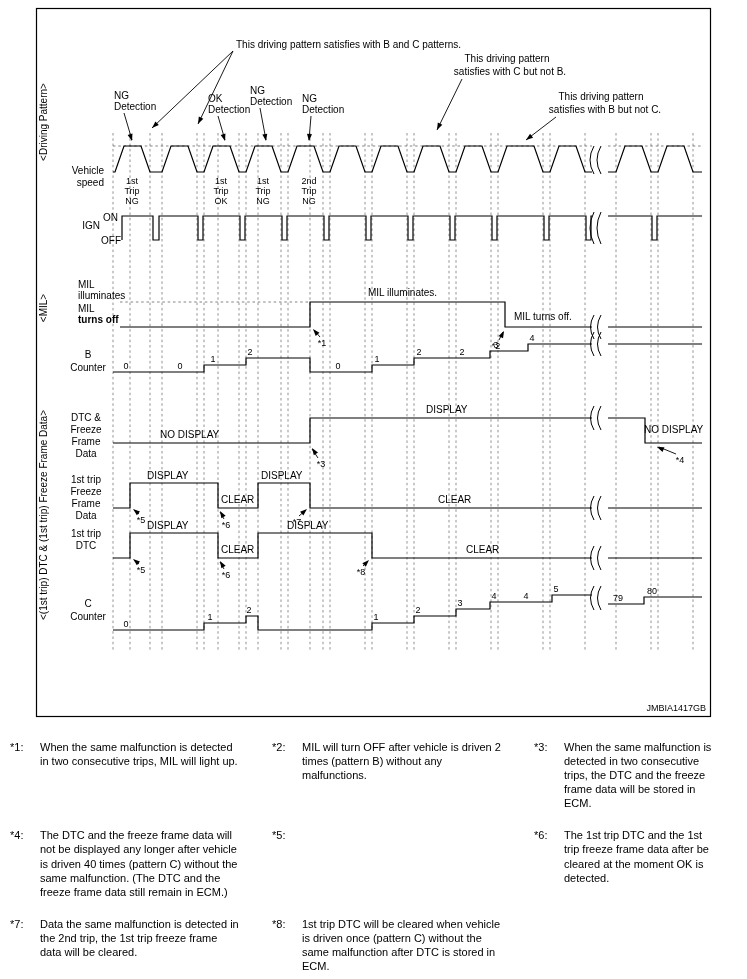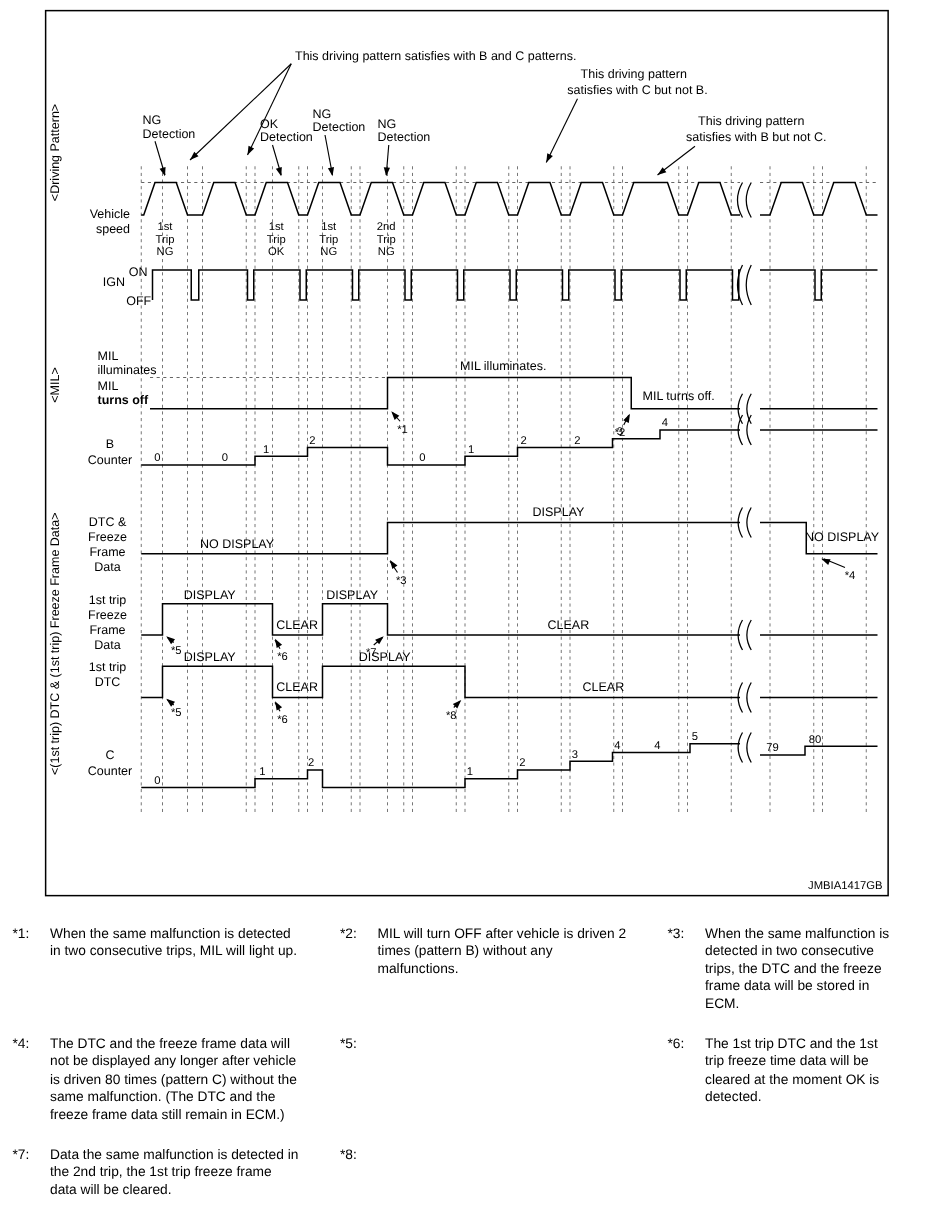--- a/index.html
+++ b/index.html
@@ -251,31 +251,32 @@
   <div class="fn">
     <span class="fn-id">*2:</span>
     <span class="fn-text">MIL will turn OFF after vehicle is driven 2 times (pattern B) without any malfunctions.</span>
   </div>
   <div class="fn">
     <span class="fn-id">*3:</span>
     <span class="fn-text">When the same malfunction is detected in two consecutive trips, the DTC and the freeze frame data will be stored in ECM.</span>
   </div>
   <div class="fn">
     <span class="fn-id">*4:</span>
-    <span class="fn-text">The DTC and the freeze frame data will not be displayed any longer after vehicle is driven 80 times (pattern C) without the same malfunction. (The DTC and the freeze frame data still remain in ECM.)</span>
+    <span class="fn-text">The DTC and the freeze frame data will not be displayed any longer after vehicle is driven 40 times (pattern C) without the same malfunction. (The DTC and the freeze frame data still remain in ECM.)</span>
   </div>
   <div class="fn">
     <span class="fn-id">*5:</span>
   </div>
   <div class="fn">
     <span class="fn-id">*6:</span>
-    <span class="fn-text">The 1st trip DTC and the 1st trip freeze time data will be cleared at the moment OK is detected.</span>
+    <span class="fn-text">The 1st trip DTC and the 1st trip freeze frame data after be cleared at the moment OK is detected.</span>
   </div>
   <div class="fn">
     <span class="fn-id">*7:</span>
     <span class="fn-text">Data the same malfunction is detected in the 2nd trip, the 1st trip freeze frame data will be cleared.</span>
   </div>
   <div class="fn">
     <span class="fn-id">*8:</span>
+    <span class="fn-text">1st trip DTC will be cleared when vehicle is driven once (pattern C) without the same malfunction after DTC is stored in ECM.</span>
   </div>
 </div>
 
 </div>
 
 </body></html>

